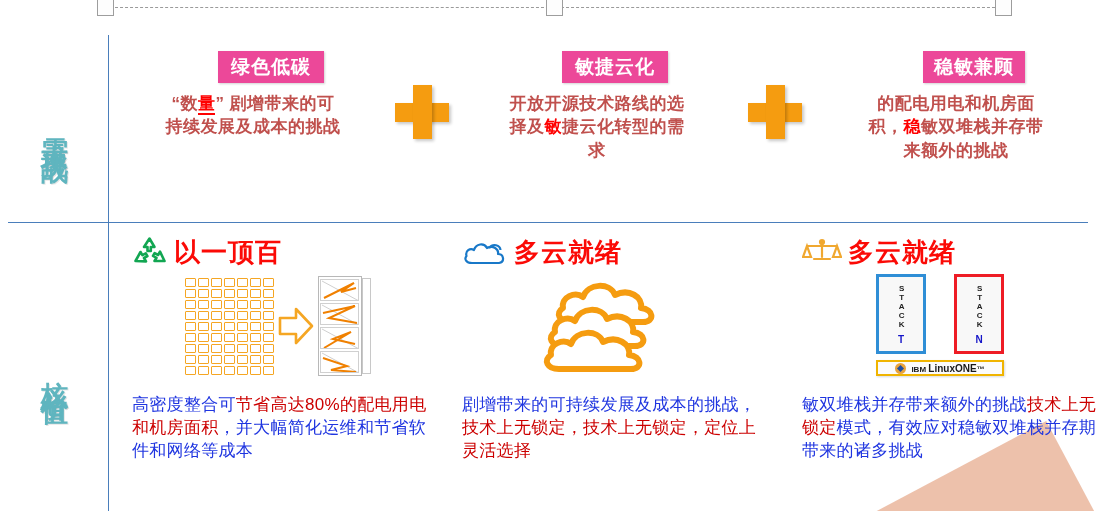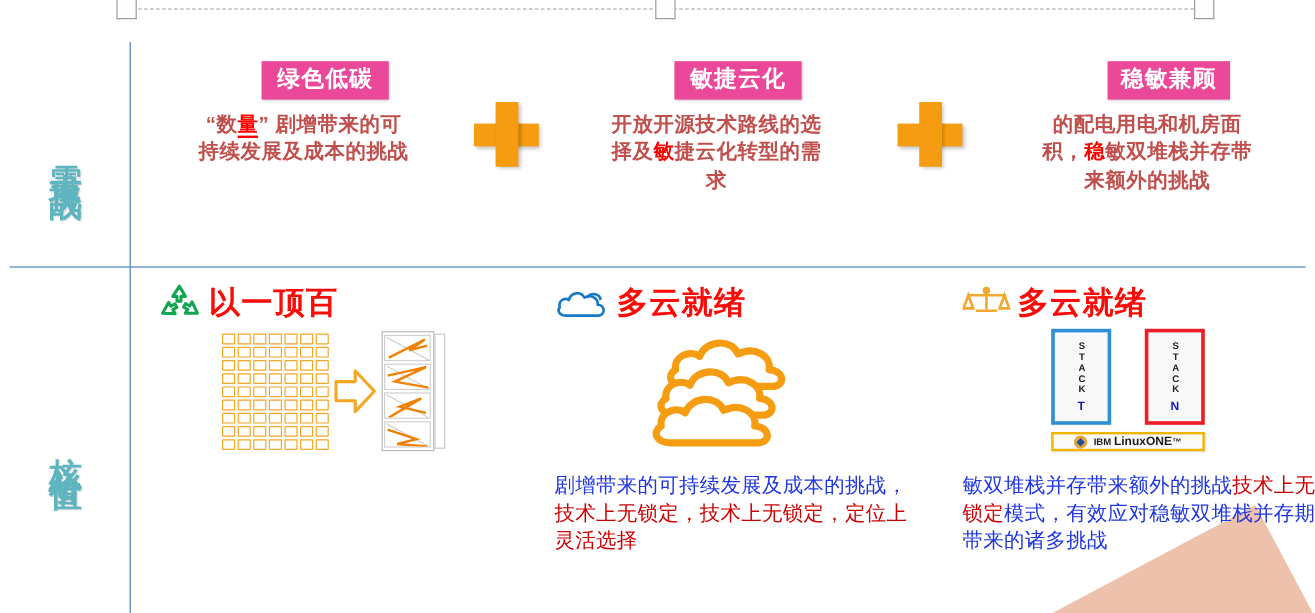--- a/index.html
+++ b/index.html
@@ -300,20 +300,23 @@
             <div class="rack-u" style="top:75px">
               <svg width="39" height="22" viewBox="0 0 39 22">
                   <path d="M1 1 L38 21" stroke="#cfcfcf" stroke-width="1" fill="none"></path>
                   <path d="M2 6 L26 14 L10 18 L35 20" stroke="#f08000" stroke-width="2" fill="none"></path>
                 </svg>
             </div>
           </div>
         </div>
       </div>
 
+      <div class="val-body">
+        <span>高密度整合可</span><span class="rd">节省高达80%的配电用电和机房面积</span><span>，并大幅简化运维和节省软件和网络等成本</span>
+      </div>
     </div>
 
     <div class="val-col" id="val-1">
       <div class="val-head">
         <svg class="ico-cloud" viewBox="0 0 46 30">
           <path d="M10 26 C4 26 2 22 4.5 19 C3 14 8 10.5 12 13 C14 6.5 22 5.5 25 11
                    C31 8 37 12 36 17 C42 17 43 25 37 26 Z" fill="#ffffff" stroke="#1878c8" stroke-width="2.2" stroke-linejoin="round"></path>
           <path d="M27 11 C31 6 38 8 38.5 13" fill="none" stroke="#1878c8" stroke-width="2.2"></path>
         </svg>
         <span class="val-head-text">多云就绪</span>

